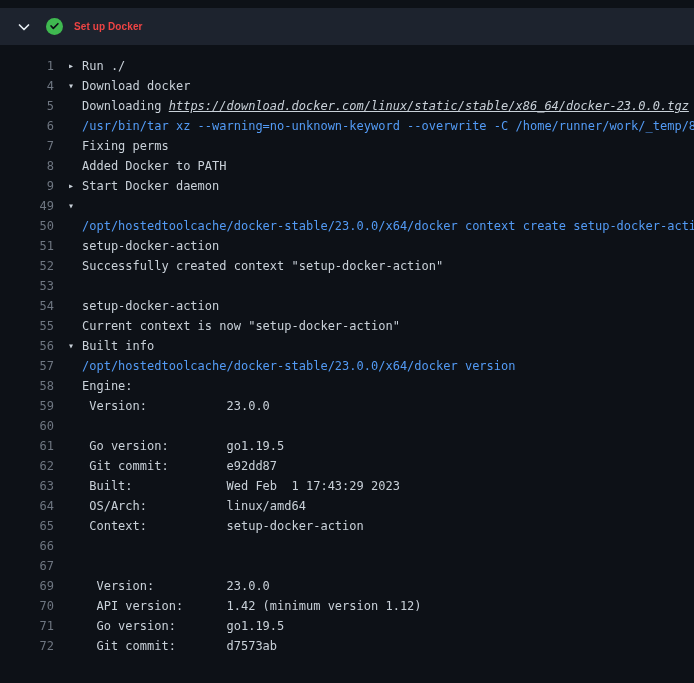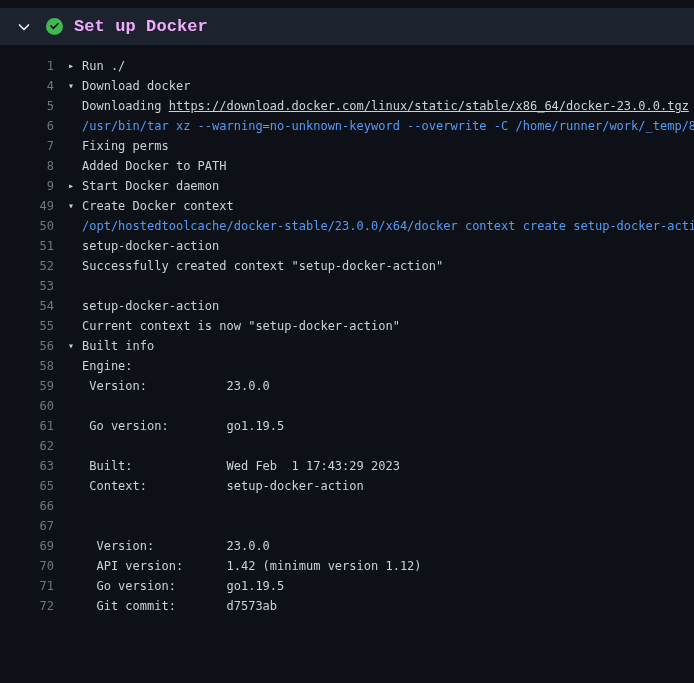--- a/index.html
+++ b/index.html
@@ -14,25 +14,24 @@
     height: 37px;
     display: flex;
     align-items: center;
     padding: 0 16px;
     background: var(--header-bg, #1d232e);
     cursor: pointer;
   }
   .chev { display: flex; align-items: center; margin-right: 14px; }
   .check { display: flex; align-items: center; margin-right: 11px; }
   .step-title {
-    color: #f0abfc;
-    font-size: 17px;
+    color: #ef4444;
+    font-size: 10px;
     font-weight: 600;
     letter-spacing: .1px;
-    font-family: Liberation Mono, monospace;
   }
   .log {
     padding-top: 11px;
     font-family: "DejaVu Sans Mono", "Liberation Mono", monospace;
     font-size: 12px;
     color: var(--text, #c9d1d9);
   }
   .log-line { display: flex; line-height: 20px; overflow: hidden; }
   .log-line.group { cursor: pointer; }
   .line-num {
@@ -51,21 +50,21 @@
   .marker {
     position: absolute;
     left: 0;
     top: 0;
     font-size: 10px;
     line-height: 20px;
     color: var(--text, #c9d1d9);
   }
   .seg-plain { color: var(--text, #c9d1d9); }
   .seg-command { color: var(--cmd, #539bf5); }
-  .seg-link { color: var(--text, #c9d1d9); text-decoration: underline; cursor: pointer; }
+  .seg-link { color: var(--text, #c9d1d9); text-decoration: underline; cursor: pointer; font-style: italic; }
 </style>
 </head>
 <body>
 
 <div class="panel">
   <div class="step-header">
     <span class="chev">
       <svg width="16" height="16" viewBox="0 0 16 16" aria-hidden="true">
         <path d="M3.5 6 L8 10.5 L12.5 6" fill="none" stroke="#e6edf3" stroke-width="1.7" stroke-linecap="round" stroke-linejoin="round"></path>
       </svg>
@@ -102,21 +101,21 @@
       <div class="log-line">
         <span class="line-num">8</span>
         <span class="line-content"><span class="seg-plain">Added Docker to PATH</span></span>
       </div>
       <div class="log-line group">
         <span class="line-num">9</span>
         <span class="line-content"><span class="marker">▸</span><span class="seg-plain">Start Docker daemon</span></span>
       </div>
       <div class="log-line group">
         <span class="line-num">49</span>
-        <span class="line-content"><span class="marker">▾</span><span class="seg-plain">Create Docker context</span></span>
+        <span class="line-content"><span class="marker">▾</span></span>
       </div>
       <div class="log-line">
         <span class="line-num">50</span>
         <span class="line-content"><span class="seg-command">/opt/hostedtoolcache/docker-stable/23.0.0/x64/docker context create setup-docker-action</span></span>
       </div>
       <div class="log-line">
         <span class="line-num">51</span>
         <span class="line-content"><span class="seg-plain">setup-docker-action</span></span>
       </div>
       <div class="log-line">
@@ -132,40 +131,49 @@
       </div>
       <div class="log-line">
         <span class="line-num">55</span>
         <span class="line-content"><span class="seg-plain">Current context is now "setup-docker-action"</span></span>
       </div>
       <div class="log-line group">
         <span class="line-num">56</span>
         <span class="line-content"><span class="marker">▾</span><span class="seg-plain">Built info</span></span>
       </div>
       <div class="log-line">
+        <span class="line-num">57</span>
+        <span class="line-content"><span class="seg-command">/opt/hostedtoolcache/docker-stable/23.0.0/x64/docker version</span></span>
+      </div>
+      <div class="log-line">
         <span class="line-num">58</span>
         <span class="line-content"><span class="seg-plain">Engine:</span></span>
       </div>
       <div class="log-line">
         <span class="line-num">59</span>
         <span class="line-content"><span class="seg-plain"> Version:           23.0.0</span></span>
       </div>
       <div class="log-line">
         <span class="line-num">60</span>
       </div>
       <div class="log-line">
         <span class="line-num">61</span>
         <span class="line-content"><span class="seg-plain"> Go version:        go1.19.5</span></span>
       </div>
       <div class="log-line">
         <span class="line-num">62</span>
+        <span class="line-content"><span class="seg-plain"> Git commit:        e92dd87</span></span>
       </div>
       <div class="log-line">
         <span class="line-num">63</span>
         <span class="line-content"><span class="seg-plain"> Built:             Wed Feb  1 17:43:29 2023</span></span>
+      </div>
+      <div class="log-line">
+        <span class="line-num">64</span>
+        <span class="line-content"><span class="seg-plain"> OS/Arch:           linux/amd64</span></span>
       </div>
       <div class="log-line">
         <span class="line-num">65</span>
         <span class="line-content"><span class="seg-plain"> Context:           setup-docker-action</span></span>
       </div>
       <div class="log-line">
         <span class="line-num">66</span>
         <span class="line-content"><span class="seg-plain"></span></span>
       </div>
       <div class="log-line">

